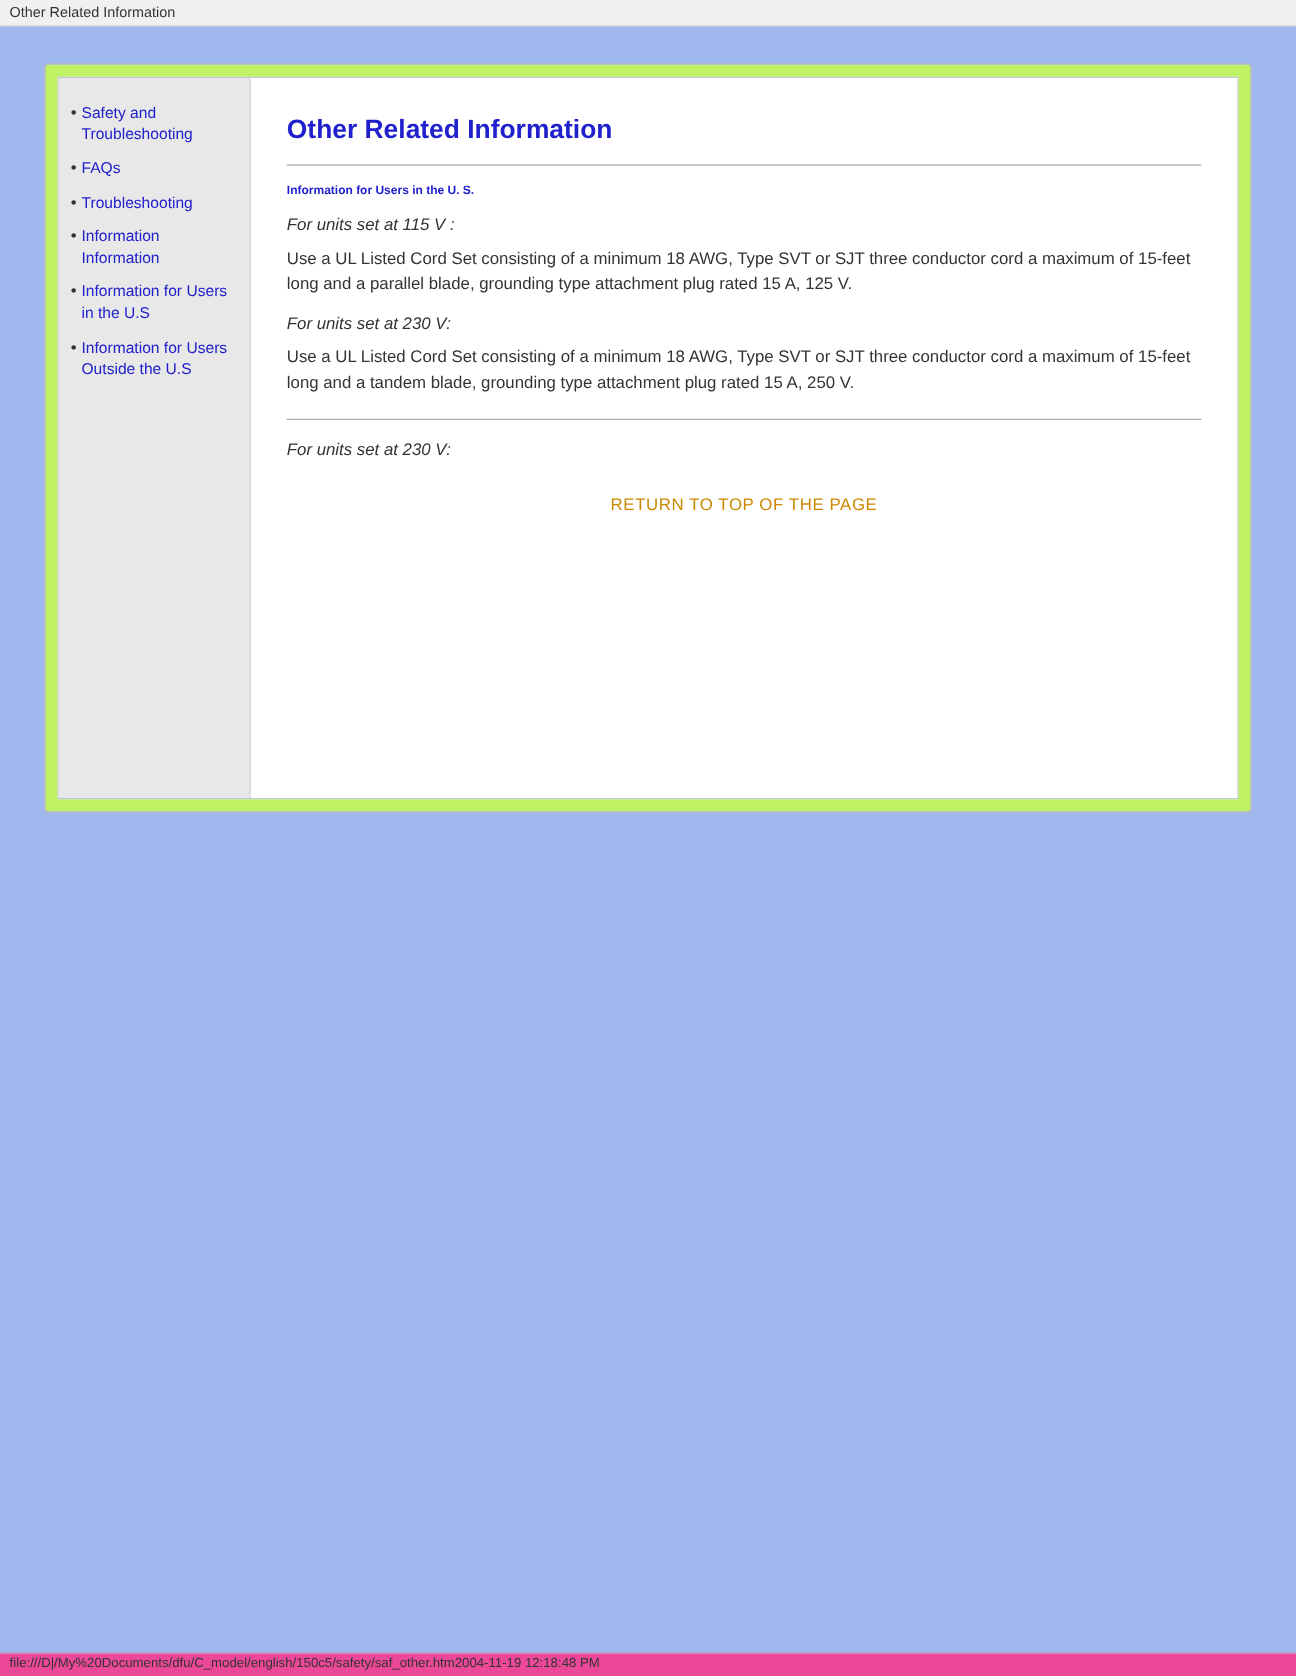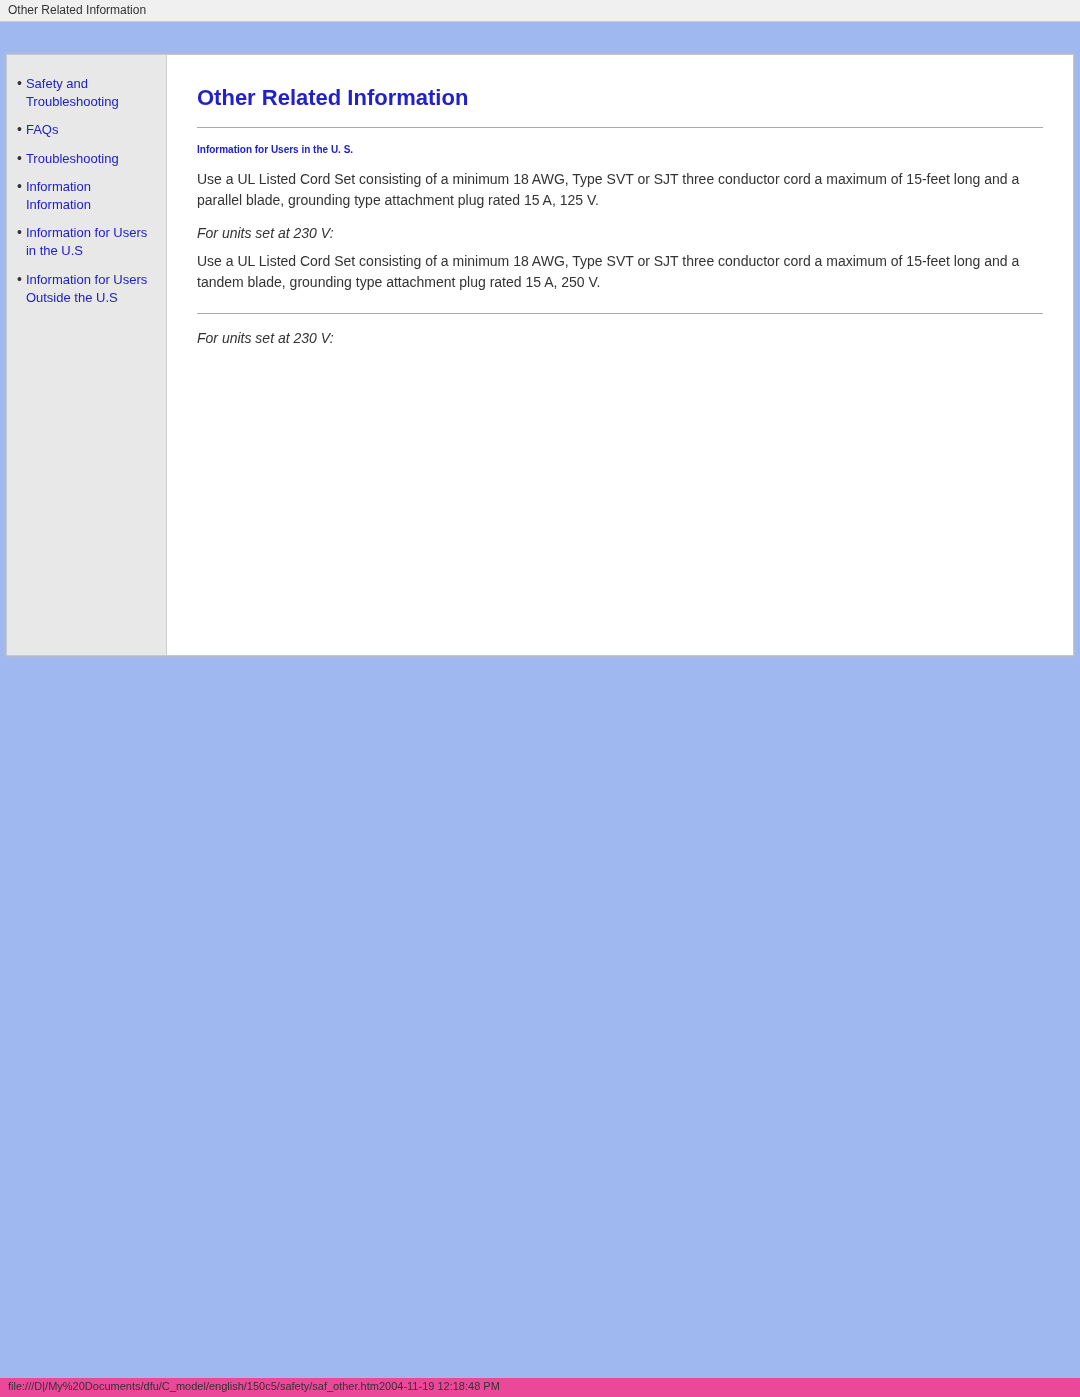--- a/index.html
+++ b/index.html
@@ -17,25 +17,25 @@
     .title-bar {
       background-color: #f0f0f0;
       border-bottom: 1px solid #ccc;
       padding: 3px 8px;
       font-size: 12px;
       color: #333;
       height: 22px;
     }
 
     .browser-outer {
-      margin: 30px 4px;
+      margin: 30px 36px;
       background: #bef264;
       border: 2px solid #b0b8d8;
       border-radius: 4px;
-      padding: 0;
+      padding: 10px;
     }
 
     .browser-inner {
       background: #ffffff;
       border: 1px solid #c0c8d8;
     }
 
     .page-container {
       display: flex;
       min-height: 600px;
@@ -185,36 +185,40 @@
 
       <div class="main-content">
 
         <h1 class="page-title">Other Related Information</h1>
 
         <hr class="divider">
 
         <div class="section-block">
           <h2 class="section-title">Information for Users in the U. S.</h2>
 
+          <p class="italic-text">For units set at 115 V :</p>
 
           <p class="body-text">Use a UL Listed Cord Set consisting of a minimum 18 AWG, Type SVT or SJT three conductor cord a maximum of 15-feet long and a parallel blade, grounding type attachment plug rated 15 A, 125 V.</p>
 
           <p class="italic-text">For units set at 230 V:</p>
 
           <p class="body-text">Use a UL Listed Cord Set consisting of a minimum 18 AWG, Type SVT or SJT three conductor cord a maximum of 15-feet long and a tandem blade, grounding type attachment plug rated 15 A, 250 V.</p>
         </div>
 
         <hr class="divider">
 
         <div class="section-block">
 
           <p class="italic-text">For units set at 230 V:</p>
 
         </div>
 
+        <div class="return-link">
+          <a href="#">RETURN TO TOP OF THE PAGE</a>
+        </div>
 
       </div>
     </div>
   </div>
 </div>
 
 <div class="status-bar">
   <span>file:///D|/My%20Documents/dfu/C_model/english/150c5/safety/saf_other.htm2004-11-19  12:18:48 PM</span>
 </div>
 

